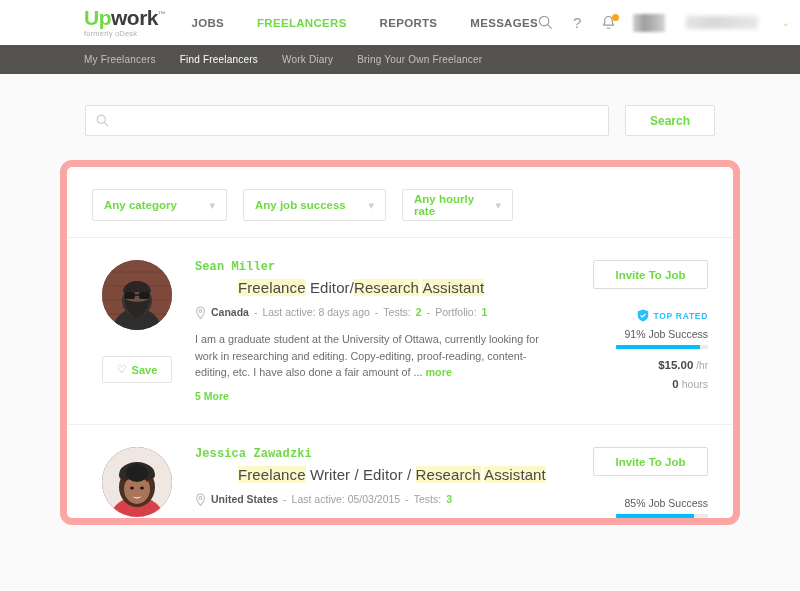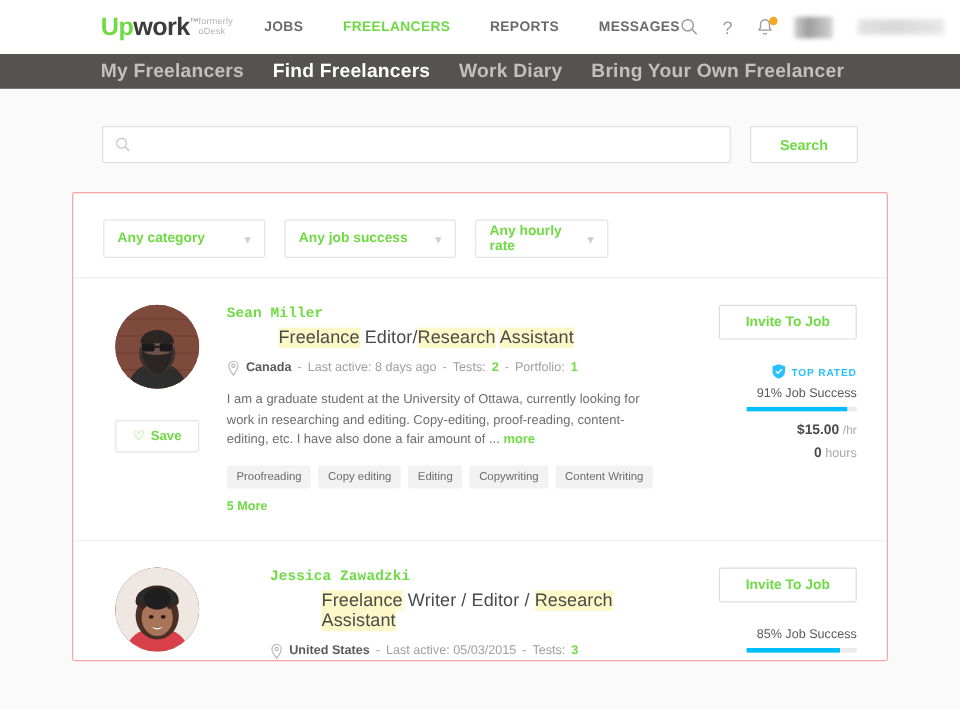--- a/index.html
+++ b/index.html
@@ -12,21 +12,21 @@
   }
 
   
   .top-header {
     height: 45px; background: #ffffff;
     display: flex; align-items: center;
     padding: 0 24px 0 0;
     position: relative;
   }
   .logo-wrap {
-    margin-left: 84px; display: flex; flex-direction: row;
+    margin-left: 84px; display: flex; flex-direction: column;
     justify-content: center; line-height: 1;
   }
   .logo-text { font-size: 21px; font-weight: bold; letter-spacing: -0.5px; }
   .logo-up { color: #6fda44; }
   .logo-work { color: #3c3c3c; }
   .logo-tm { font-size: 8px; color: #9b9b9b; vertical-align: super; }
   .logo-sub { font-size: 7.5px; color: #b0b0b0; margin-top: 2px; letter-spacing: 0.2px; }
 
   .main-nav { display: flex; align-items: center; margin-left: 26px; gap: 33px; }
   .main-nav a {
@@ -57,21 +57,21 @@
   }
   .chev-green { color: #b7e89c; font-size: 11px; margin-left: 6px; }
 
   
   .sub-nav {
     height: 29px; background: #55534f;
     display: flex; align-items: center; gap: 24px;
     padding-left: 84px;
   }
   .sub-nav a {
-    font-size: 16px; font-weight: bold; color: #c2c0bd;
+    font-size: 10px; font-weight: normal; color: #c2c0bd;
     text-decoration: none; letter-spacing: 0.2px;
   }
   .sub-nav a.active { color: #ffffff; }
 
   
   .content { padding: 0 60px; }
 
   .search-row {
     display: flex; align-items: center; gap: 16px;
     padding: 31px 25px 0 25px;
@@ -87,21 +87,21 @@
     width: 90px; height: 31px; background: #fff;
     border: 1px solid #e0e0e0; border-radius: 2px;
     color: #6fda44; font-size: 12px; font-weight: bold;
     display: flex; align-items: center; justify-content: center;
     cursor: pointer;
   }
 
   
   .panel {
     margin-top: 24px; background: #fff;
-    border: 1px solid #fca5a5; border-radius: 2px;
+    border: 7px solid #fca5a5; border-radius: 12px;
   }
   .filters-area { padding: 22px 25px 16px 25px; }
   .filters-row { display: flex; gap: 16px; }
   .filter-select {
     height: 32px; background: #fff;
     border: 1px solid #e3e3e3; border-radius: 2px;
     display: flex; align-items: center; justify-content: space-between;
     padding: 0 11px; cursor: pointer;
   }
   .fs-1 { width: 135px; } .fs-2 { width: 143px; } .fs-3 { width: 111px; }
@@ -134,21 +134,21 @@
   .circ-x {
     width: 13px; height: 13px; border-radius: 50%;
     border: 1px solid #e4e4e4; display: flex;
     align-items: center; justify-content: center;
     font-size: 8px; color: #e4e4e4;
   }
 
   
   .results { border-top: 1px solid #ededed; }
   .card { display: flex; padding: 22px 25px 0 25px; }
-  .card + .card { border-top: 1px solid #f0f0f0; margin-top: 22px; gap: 36px; }
+  .card + .card { border-top: 1px solid #f0f0f0; margin-top: 22px; }
 
   .card-left { width: 103px; flex-shrink: 0; }
   .avatar {
     width: 70px; height: 70px; border-radius: 50%;
     margin-left: 10px; overflow: hidden;
     background: #7a3f37;
   }
   .avatar svg { display: block; }
   .save-btn {
     width: 70px; height: 27px; margin: 26px 0 0 10px;
@@ -358,27 +358,20 @@
             <span>Tests:</span>
             <span class="meta-green">2</span>
             <span>-</span>
             <span>Portfolio:</span>
             <span class="meta-green">1</span>
           </div>
           <div class="fl-desc">
             <span>I am a graduate student at the University of Ottawa, currently looking for work in researching and editing. Copy-editing, proof-reading, content-editing, etc. I have also done a fair amount of ...</span>
             <span class="more-link">more</span>
           </div>
-          <div class="skills">
-            <span class="skill">Proofreading</span>
-            <span class="skill">Copy editing</span>
-            <span class="skill">Editing</span>
-            <span class="skill">Copywriting</span>
-            <span class="skill">Content Writing</span>
-          </div>
           <div class="more-skills">5 More</div>
         </div>
 
         <div class="card-right">
           <div class="invite-btn">Invite To Job</div>
           <div class="top-rated">
             <span class="shield">
               <svg width="12" height="13" viewBox="0 0 12 13">
                   <path d="M6 0.6 11.2 2.3v4.2c0 3.1-2.4 5.2-5.2 5.9C3.2 11.7.8 9.6.8 6.5V2.3z" fill="#29c0ff"></path>
                   <path d="M3.6 6.3 5.3 8l3.2-3.2" fill="none" stroke="#fff" stroke-width="1.2"></path>

